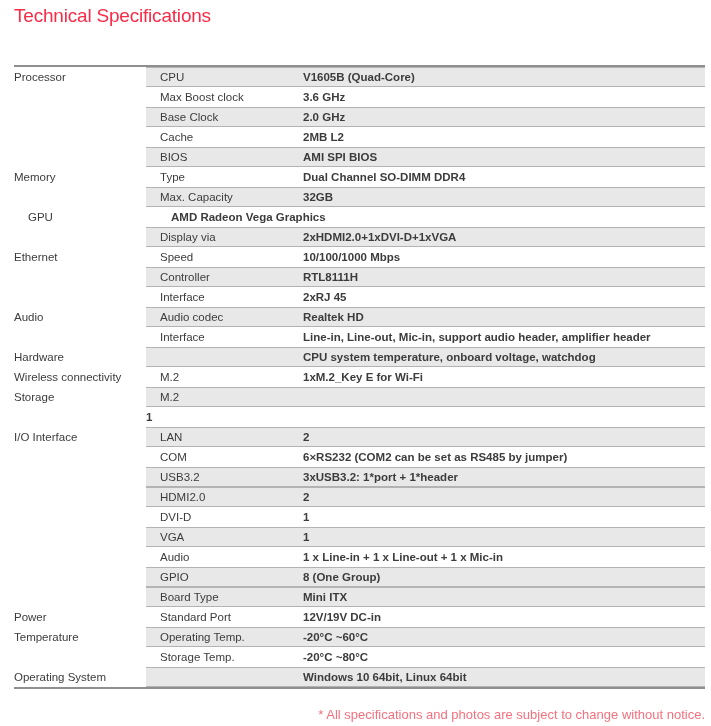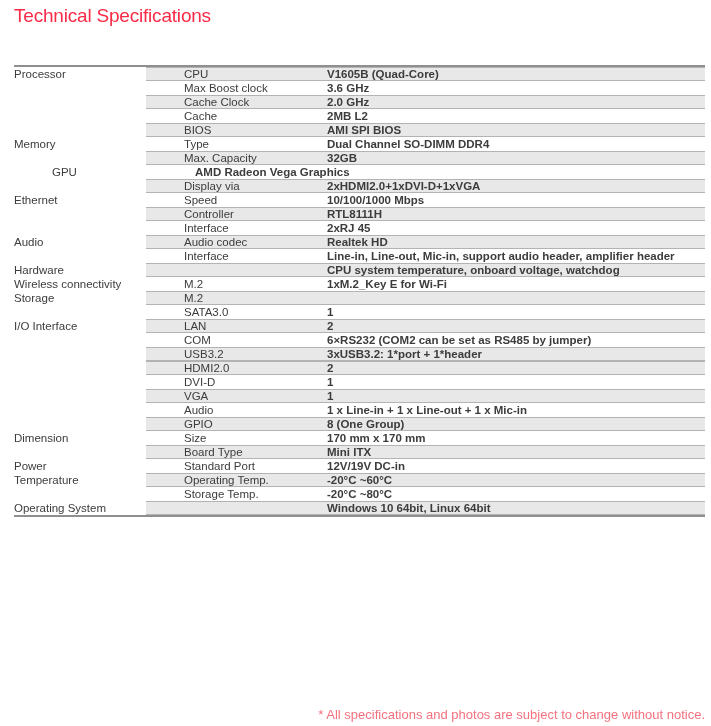--- a/index.html
+++ b/index.html
@@ -28,36 +28,35 @@
   .spec-table {
     position: absolute;
     left: 14px;
     top: 65px;
     width: 691px;
     border-top: 2px solid #8f8f8f;
     border-bottom: 2px solid #8f8f8f;
   }
   .row {
     display: flex;
-    height: 14px;
+    height: 20px;
   }
   .cat-cell {
     width: 132px;
     flex: 0 0 132px;
     display: flex;
     align-items: center;
     font-size: 11.5px;
     color: #3c3c3c;
     background: #ffffff;
   }
   .cells {
     flex: 1;
     display: flex;
     height: 100%;
-    padding-left: 24px;
   }
   .cells.gray {
     background: #e8e8e8;
     box-shadow: inset 0 1px 0 #b3b3b3, inset 0 -1px 0 #b3b3b3;
   }
   .label-cell {
     flex: 0 0 157px;
     width: 157px;
     box-sizing: border-box;
     padding-left: 14px;
@@ -101,21 +100,21 @@
       <div class="row">
         <div class="cat-cell"></div>
         <div class="cells">
           <div class="label-cell">Max Boost clock</div>
           <div class="value-cell">3.6 GHz</div>
         </div>
       </div>
       <div class="row">
         <div class="cat-cell"></div>
         <div class="cells gray">
-          <div class="label-cell">Cache Clock</div>
+          <div class="label-cell">Base Clock</div>
           <div class="value-cell">2.0 GHz</div>
         </div>
       </div>
       <div class="row">
         <div class="cat-cell"></div>
         <div class="cells">
           <div class="label-cell">Cache</div>
           <div class="value-cell">2MB L2</div>
         </div>
       </div>
@@ -204,21 +203,20 @@
       </div>
       <div class="row">
         <div class="cat-cell">Storage</div>
         <div class="cells gray">
           <div class="label-cell">M.2</div>
         </div>
       </div>
       <div class="row">
         <div class="cat-cell"></div>
         <div class="cells">
-          <div class="label-cell">SATA3.0</div>
           <div class="value-cell">1</div>
         </div>
       </div>
       <div class="row">
         <div class="cat-cell">I/O Interface</div>
         <div class="cells gray">
           <div class="label-cell">LAN</div>
           <div class="value-cell">2</div>
         </div>
       </div>
@@ -262,27 +260,20 @@
         <div class="cells">
           <div class="label-cell">Audio</div>
           <div class="value-cell">1 x Line-in + 1 x Line-out + 1 x Mic-in</div>
         </div>
       </div>
       <div class="row">
         <div class="cat-cell"></div>
         <div class="cells gray">
           <div class="label-cell">GPIO</div>
           <div class="value-cell">8 (One Group)</div>
-        </div>
-      </div>
-      <div class="row">
-        <div class="cat-cell">Dimension</div>
-        <div class="cells">
-          <div class="label-cell">Size</div>
-          <div class="value-cell">170 mm x 170 mm</div>
         </div>
       </div>
       <div class="row">
         <div class="cat-cell"></div>
         <div class="cells gray">
           <div class="label-cell">Board Type</div>
           <div class="value-cell">Mini ITX</div>
         </div>
       </div>
       <div class="row">

